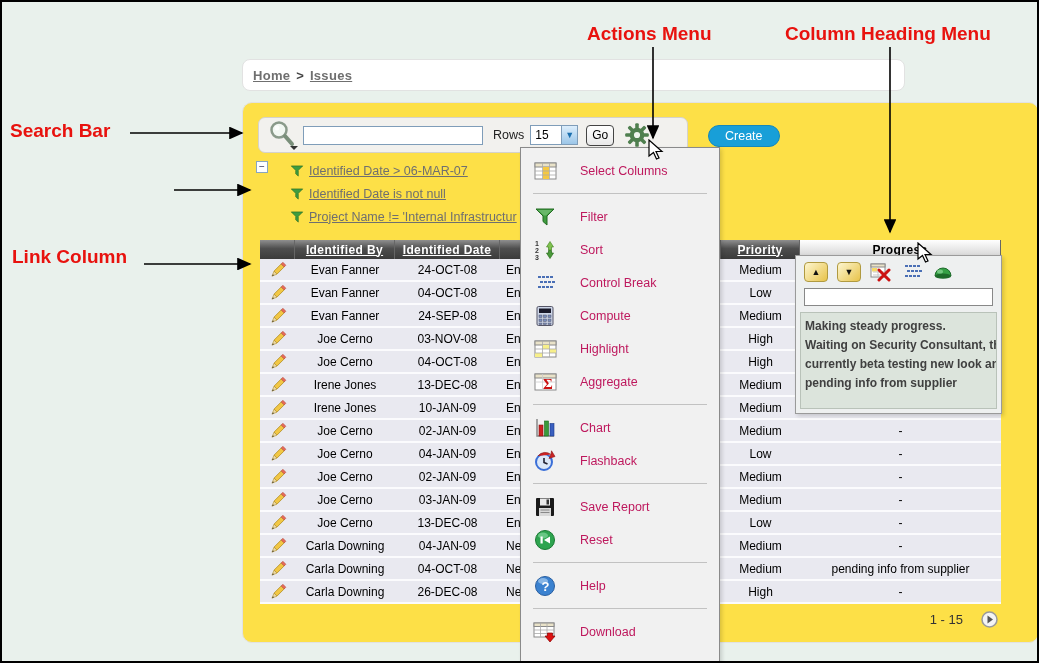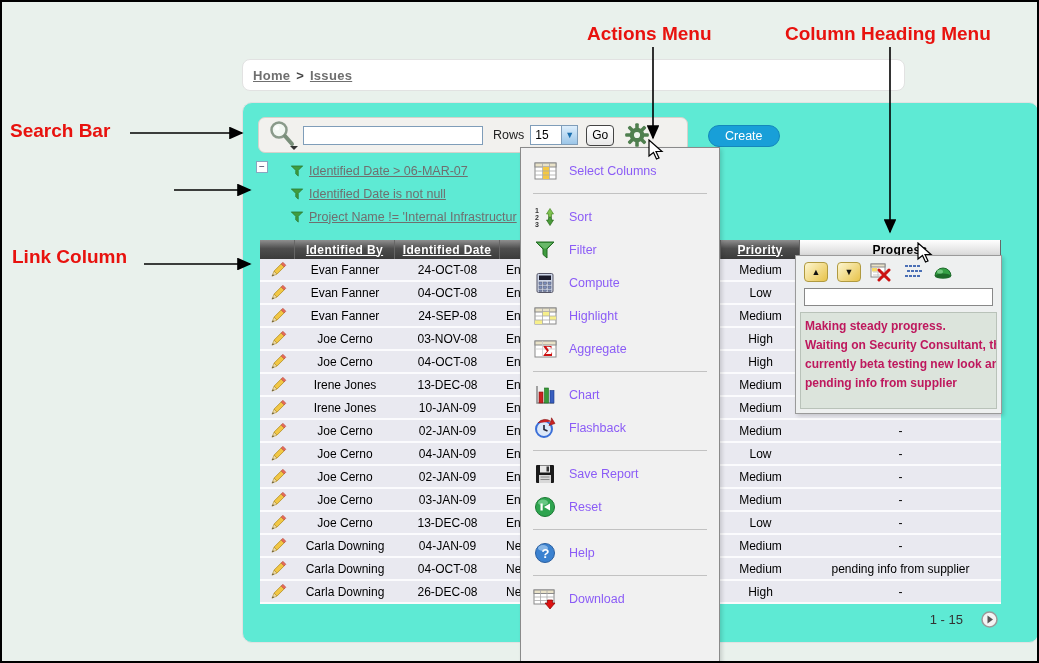--- a/index.html
+++ b/index.html
@@ -15,21 +15,21 @@
 
   
   #breadcrumb-bar{ position:absolute; left:240px; top:57px; width:663px; height:32px;
     background:#fff; border:1px solid #e2e2e2; border-radius:8px; display:flex; align-items:center;
     padding-left:10px; font-size:13px; z-index:1;}
   .bc-link{ color:#6f6f6f; text-decoration:underline; font-weight:bold; letter-spacing:.3px;}
   .bc-sep{ color:#444; margin:0 6px; font-weight:bold;}
 
   
   #main-panel{ position:absolute; left:240px; top:100px; width:797px; height:541px;
-    background:#5eead4; border:1px solid #e2e2e2; border-radius:10px; z-index:1;padding-left:8px;}
+    background:#fde047; border:1px solid #e2e2e2; border-radius:10px; z-index:1;padding-left:8px;}
 
   
   #search-box{ position:absolute; left:15px; top:14px; width:430px; height:36px;
     background:#f2f1ee; border:1px solid #d5d2cb; border-radius:7px;
     display:flex; align-items:center; padding:0 8px;}
   #magnifier-wrap{ position:relative; width:36px; height:32px;}
   #search-input{ width:180px; height:19px; border:1px solid #7f9db9; font-size:12px; padding:0 3px;}
   #rows-label{ font-size:12.5px; color:#222; margin:0 6px 0 10px;}
   #rows-select{ width:48px; height:20px; background:#fff; border:1px solid #7f9db9; display:flex; align-items:center; font-size:12px;}
   #rows-select .val{ flex:1; padding-left:4px;}
@@ -59,36 +59,36 @@
   .td{ display:flex; align-items:center; justify-content:center; overflow:hidden; white-space:nowrap; color:#000;}
   .td.left{ justify-content:flex-start; padding-left:6px;}
   .c0{width:35px;} .c1{width:100px;} .c2{width:105px;} .c3{width:221px;} .c4{width:79px;} .c5{width:201px;}
 
   #pagination{ position:absolute; right:40px; top:508px; display:flex; align-items:center; gap:18px; font-size:13px; color:#333;}
 
   
   #actions-menu{ position:absolute; left:518px; top:145px; width:200px; height:518px;
      background:#f1f1f1; border:1px solid #8a8a8a; z-index:20; padding-top:6px; overflow:hidden;
      box-shadow:2px 2px 4px rgba(0,0,0,.15);}
-  .menu-item{ display:flex; align-items:center; height:33px; padding:0 12px; gap:12px; font-size:12.5px; color:#8b5cf6; cursor:pointer;}
+  .menu-item{ display:flex; align-items:center; height:33px; padding:0 12px; gap:23px; font-size:12.5px; color:#be185d; cursor:pointer;}
   .menu-divider{ border-top:1px solid #c2c2c2; margin:6px 12px;}
   .icon{ display:inline-flex; width:24px; height:22px; align-items:center; justify-content:center; flex:0 0 auto;}
 
   
   #column-popup{ position:absolute; left:793px; top:253px; width:207px; height:159px;
      background:#eef0f0; border:1px solid #9a9a9a; z-index:20; display:flex; flex-direction:column;
      box-shadow:2px 2px 4px rgba(0,0,0,.15);}
   #popup-buttons{ display:flex; align-items:center; gap:9px; padding:6px 8px 4px;}
   .pbtn{ width:24px; height:20px; border:1px solid #b09a40; border-radius:4px;
      background:linear-gradient(135deg,#fdf6d0,#e8c34a); display:flex; align-items:center; justify-content:center;
      font-size:9px; color:#111; cursor:pointer;}
   .pico{ width:22px; height:20px; display:flex; align-items:center; justify-content:center; cursor:pointer;}
   #popup-search{ margin:2px 8px 6px; height:18px; border:1px solid #888; font-size:12px; padding:0 3px;}
   #popup-list{ flex:1; margin:0 4px 4px; background:#dce4dc; border:1px solid #b9c2b9; padding:4px; overflow:hidden;}
-  .popup-value{ font-weight:bold; font-size:12px; color:#be185d; line-height:19px; white-space:nowrap; cursor:pointer;}
+  .popup-value{ font-weight:bold; font-size:12px; color:#404040; line-height:19px; white-space:nowrap; cursor:pointer;}
 
   .cursor{ position:absolute; z-index:40; }
 </style>
 </head>
 <body>
 
 <div id="stage">
 
   <div class="label-red" style="left:8px;  top:118px;">Search Bar</div>
   <div class="label-red" style="left:10px; top:244px;">Link Column</div>
@@ -491,37 +491,58 @@
             <rect x="9" y="6" width="6" height="12" fill="#f5c842"></rect>
             <path d="M8.5 2 V18 M15.5 2 V18 M1 10 H22 M1 14 H22" stroke="#aaa" stroke-width="0.8" fill="none"></path>
           </svg>
         </span>
         <span>Select Columns</span>
       </div>
       <div class="menu-divider"></div>
       <div class="menu-item">
         <span class="icon">
           <svg width="22" height="22" viewBox="0 0 22 22">
+            <polygon points="2,3 20,3 13,10 13,19 9,15.5 9,10" fill="#3f9c3f" stroke="#236b23"></polygon>
+            <polygon points="4,4 18,4 12,9.5 10,9.5" fill="#7cc47c" opacity="0.7"></polygon>
+          </svg>
+        </span>
+        <span>Filter</span>
+      </div>
+      <div class="menu-item">
+        <span class="icon">
+          <svg width="22" height="22" viewBox="0 0 22 22">
             <text x="1" y="7" font-size="7" font-weight="bold" fill="#333">1</text>
             <text x="1" y="14" font-size="7" font-weight="bold" fill="#333">2</text>
             <text x="1" y="21" font-size="7" font-weight="bold" fill="#333">3</text>
             <polygon points="12.5,8 16,2.5 19.5,8 17.5,8 17.5,11 14.5,11 14.5,8" fill="#7fc24f" stroke="#4a8a2a" stroke-width="0.7"></polygon>
             <polygon points="12.5,14 14.5,14 14.5,11.5 17.5,11.5 17.5,14 19.5,14 16,19.5" fill="#4a9a3a" stroke="#2a6b1a" stroke-width="0.7"></polygon>
           </svg>
         </span>
         <span>Sort</span>
       </div>
       <div class="menu-item">
         <span class="icon">
-          <svg width="22" height="22" viewBox="0 0 22 22">
-            <polygon points="2,3 20,3 13,10 13,19 9,15.5 9,10" fill="#3f9c3f" stroke="#236b23"></polygon>
-            <polygon points="4,4 18,4 12,9.5 10,9.5" fill="#7cc47c" opacity="0.7"></polygon>
-          </svg>
-        </span>
-        <span>Filter</span>
+          <svg width="23" height="20" viewBox="0 0 23 20">
+            <g fill="#4a6fb5">
+              <rect x="4" y="3" width="3" height="2"></rect>
+              <rect x="8" y="3" width="3" height="2"></rect>
+              <rect x="12" y="3" width="3" height="2"></rect>
+              <rect x="16" y="3" width="3" height="2"></rect>
+              <rect x="6" y="8" width="3" height="2"></rect>
+              <rect x="10" y="8" width="3" height="2"></rect>
+              <rect x="14" y="8" width="3" height="2"></rect>
+              <rect x="18" y="8" width="3" height="2"></rect>
+              <rect x="4" y="13" width="3" height="2"></rect>
+              <rect x="8" y="13" width="3" height="2"></rect>
+              <rect x="12" y="13" width="3" height="2"></rect>
+              <rect x="16" y="13" width="3" height="2"></rect>
+            </g>
+          </svg>
+        </span>
+        <span>Control Break</span>
       </div>
       <div class="menu-item">
         <span class="icon">
           <svg width="22" height="22" viewBox="0 0 22 22">
             <rect x="3" y="1.5" width="16" height="19" rx="1.5" fill="#cdd6e8" stroke="#556"></rect>
             <rect x="5" y="3.5" width="12" height="4.5" fill="#1a1a2a"></rect>
             <g fill="#7a8fbf" stroke="#556" stroke-width="0.5">
               <rect x="5" y="10" width="3" height="2.5"></rect>
               <rect x="9.5" y="10" width="3" height="2.5"></rect>
               <rect x="14" y="10" width="3" height="2.5"></rect>

